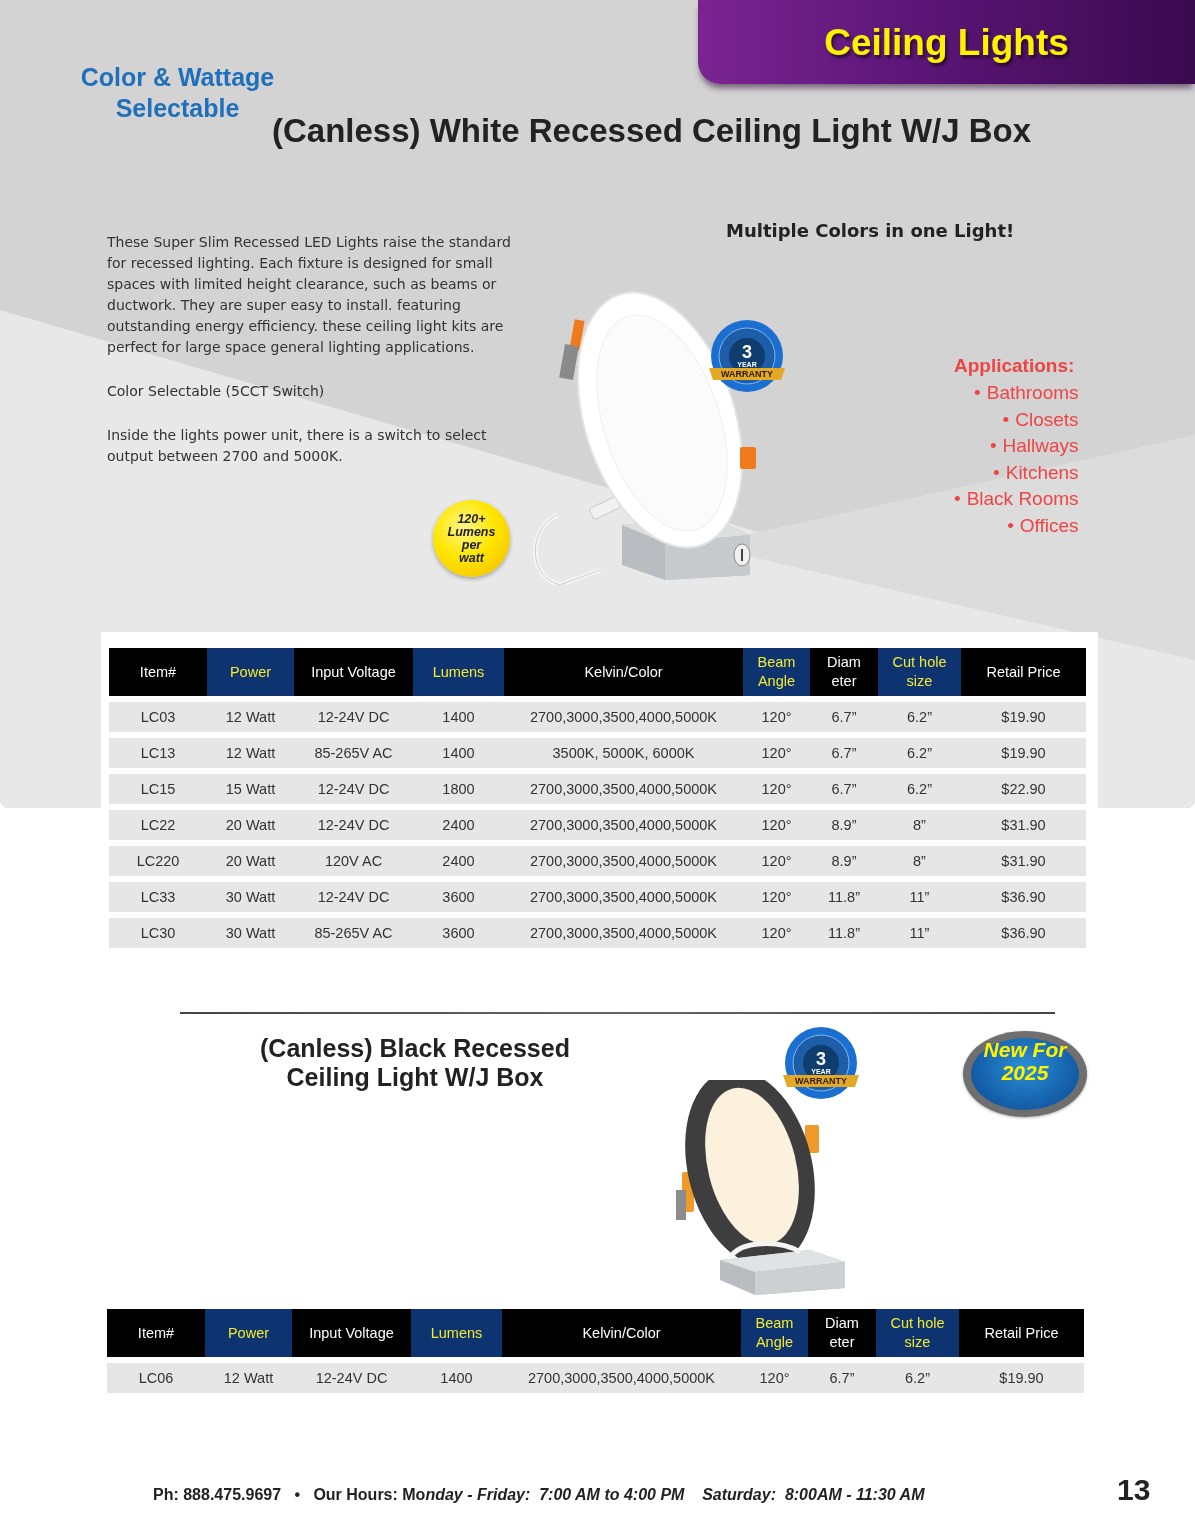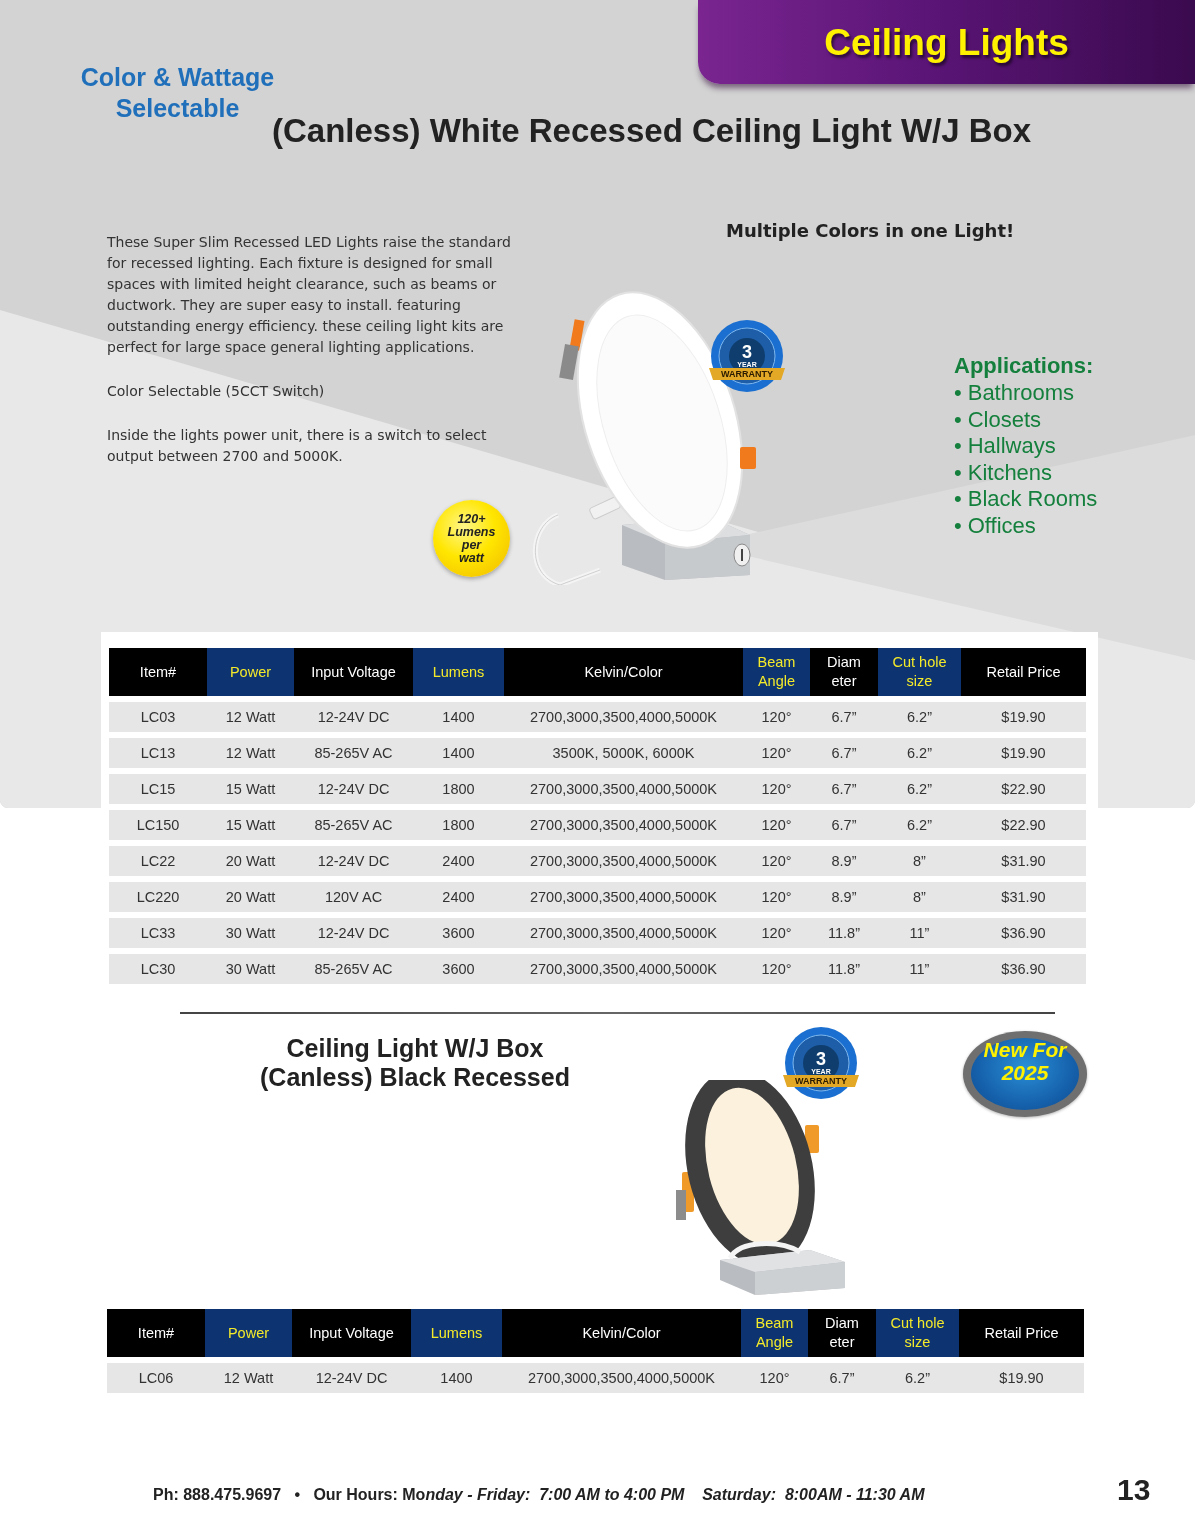--- a/index.html
+++ b/index.html
@@ -11,23 +11,23 @@
   .banner { position: absolute; left: 698px; top: 0; width: 497px; height: 84px;
             background: linear-gradient(90deg, #7a2590 0%, #5b1577 45%, #3a0a4e 100%);
             border-radius: 0 0 0 22px; box-shadow: 0 6px 6px -2px rgba(40,0,50,0.55); }
   .banner-title { position: absolute; left: 0; right: 0; top: 22px; text-align: center; font-weight: bold; font-size: 37px;
                   color: #fff200; text-shadow: 2px 3px 3px rgba(0,0,0,0.55); padding-left: 0px; }
   .blue-head { position: absolute; left: 60px; top: 62px; width: 235px; text-align: center; color: #1f6fba; font-weight: bold; font-size: 25px; line-height: 31px; }
   .main-title { position: absolute; left: 272px; top: 112px; font-weight: bold; font-size: 33px; color: #222; }
   .desc { position: absolute; left: 107px; top: 232px; width: 410px; font-family: "DejaVu Sans", sans-serif; font-size: 14px; line-height: 21px; color: #333; }
   .desc p { margin: 0 0 23px 0; }
   .multi { position: absolute; left: 726px; top: 220px; font-family: "DejaVu Sans", sans-serif; font-weight: bold; font-size: 18px; color: #222; }
-  .apps { position: absolute; left: 954px; top: 352px; font-size: 22px; color: #15803d; }
+  .apps { position: absolute; left: 954px; top: 352px; font-size: 19px; color: #ef4444; }
   .apps .apps-title { font-weight: bold; line-height: 28px; }
-  .apps ul { list-style: none; margin: 0; padding: 0; }
+  .apps ul { list-style: none; margin: 0; padding: 0; text-align: right; }
   .apps li { line-height: 26.6px; }
   .apps li::before { content: "\2022"; margin-right: 6px; }
   .product-img { position: absolute; }
   .lumens-badge { position: absolute; left: 433px; top: 500px; width: 77px; height: 77px; border-radius: 50%;
                   background: radial-gradient(circle at 40% 35%, #fff68a 0%, #ffe600 45%, #f0b800 100%);
                   box-shadow: 0 2px 4px rgba(0,0,0,0.3); text-align: center; font-weight: bold; font-style: italic;
                   font-size: 12.5px; line-height: 13px; color: #222; display: flex; flex-direction: column; justify-content: center; }
   .warranty { position: absolute; width: 80px; height: 80px; }
   table.spec { position: absolute; border-collapse: separate; border-spacing: 0 6px; font-size: 14.5px; }
   table.spec th { height: 48px; font-weight: normal; color: #ffffff; background: #000000; text-align: center; line-height: 19px; padding: 0; }
@@ -173,31 +173,20 @@
       <td>15 Watt</td>
       <td>12-24V DC</td>
       <td>1800</td>
       <td>2700,3000,3500,4000,5000K</td>
       <td>120°</td>
       <td>6.7”</td>
       <td>6.2”</td>
       <td>$22.90</td>
     </tr>
     <tr>
-      <td>LC150</td>
-      <td>15 Watt</td>
-      <td>85-265V AC</td>
-      <td>1800</td>
-      <td>2700,3000,3500,4000,5000K</td>
-      <td>120°</td>
-      <td>6.7”</td>
-      <td>6.2”</td>
-      <td>$22.90</td>
-    </tr>
-    <tr>
       <td>LC22</td>
       <td>20 Watt</td>
       <td>12-24V DC</td>
       <td>2400</td>
       <td>2700,3000,3500,4000,5000K</td>
       <td>120°</td>
       <td>8.9”</td>
       <td>8”</td>
       <td>$31.90</td>
     </tr>
@@ -233,22 +222,22 @@
       <td>11.8”</td>
       <td>11”</td>
       <td>$36.90</td>
     </tr>
   </tbody>
 </table>
 
 <div class="sep-line"></div>
 
 <div class="black-title">
+  <div>(Canless) Black Recessed</div>
   <div>Ceiling Light W/J Box</div>
-  <div>(Canless) Black Recessed</div>
 </div>
 
 <svg class="product-img" style="left:670px; top:1080px; width:200px; height:215px;" viewBox="0 0 200 215">
   <rect x="135" y="45" width="14" height="28" fill="#f09a2a" rx="2"></rect>
   <rect x="12" y="92" width="12" height="40" fill="#f09a2a" rx="2"></rect>
   <rect x="6" y="110" width="10" height="30" fill="#8c8c8c"></rect>
   <ellipse cx="80" cy="88" rx="62" ry="100" fill="#3e3e3e" transform="rotate(-14 80 88)"></ellipse>
   <ellipse cx="82" cy="86" rx="44" ry="80" fill="#fbf1dc" transform="rotate(-14 82 86)"></ellipse>
   <polygon points="50,180 140,170 175,182 175,208 85,215 50,200" fill="#b9bcc0"></polygon>
   <polygon points="50,180 140,170 175,182 85,192" fill="#e0e2e4"></polygon>

